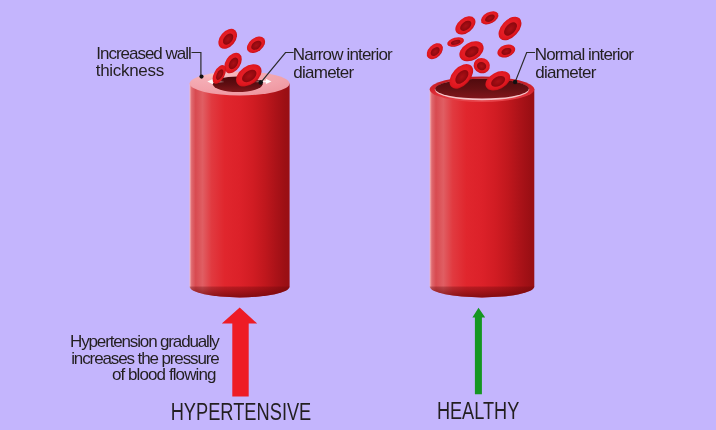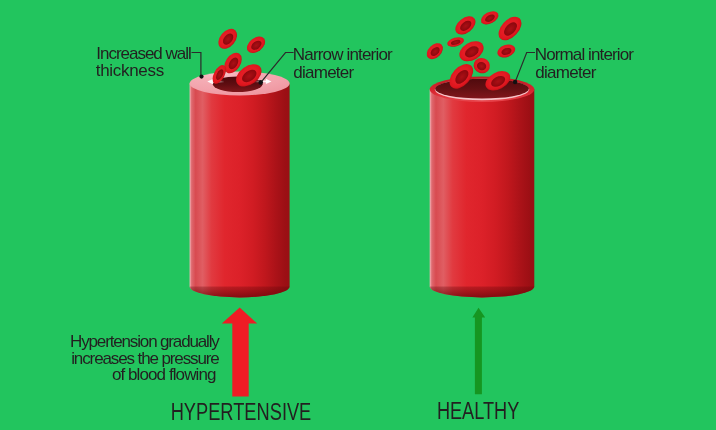--- a/index.html
+++ b/index.html
@@ -1,16 +1,16 @@
 <!DOCTYPE html>
 <html><head>
 <meta charset="utf-8">
 <style>
   html,body{margin:0;padding:0;background:#ffffff;}
-  #wrap{width:716px;height:430px;position:relative;overflow:hidden;background:#22c55e;transform:translateZ(0);will-change:transform;}
+  #wrap{width:716px;height:430px;position:relative;overflow:hidden;background:#c4b5fd;transform:translateZ(0);will-change:transform;}
   svg{display:block;}
   text{font-family:"Liberation Sans",sans-serif;fill:#231f20;}
 </style>
 </head>
 <body>
 <div id="wrap">
 <svg width="716" height="430" viewBox="0 0 716 430" xmlns="http://www.w3.org/2000/svg">
 <defs>
   <linearGradient id="bodyGrad" x1="0" y1="0" x2="1" y2="0">
     <stop offset="0" stop-color="#f5b9bd"></stop>

